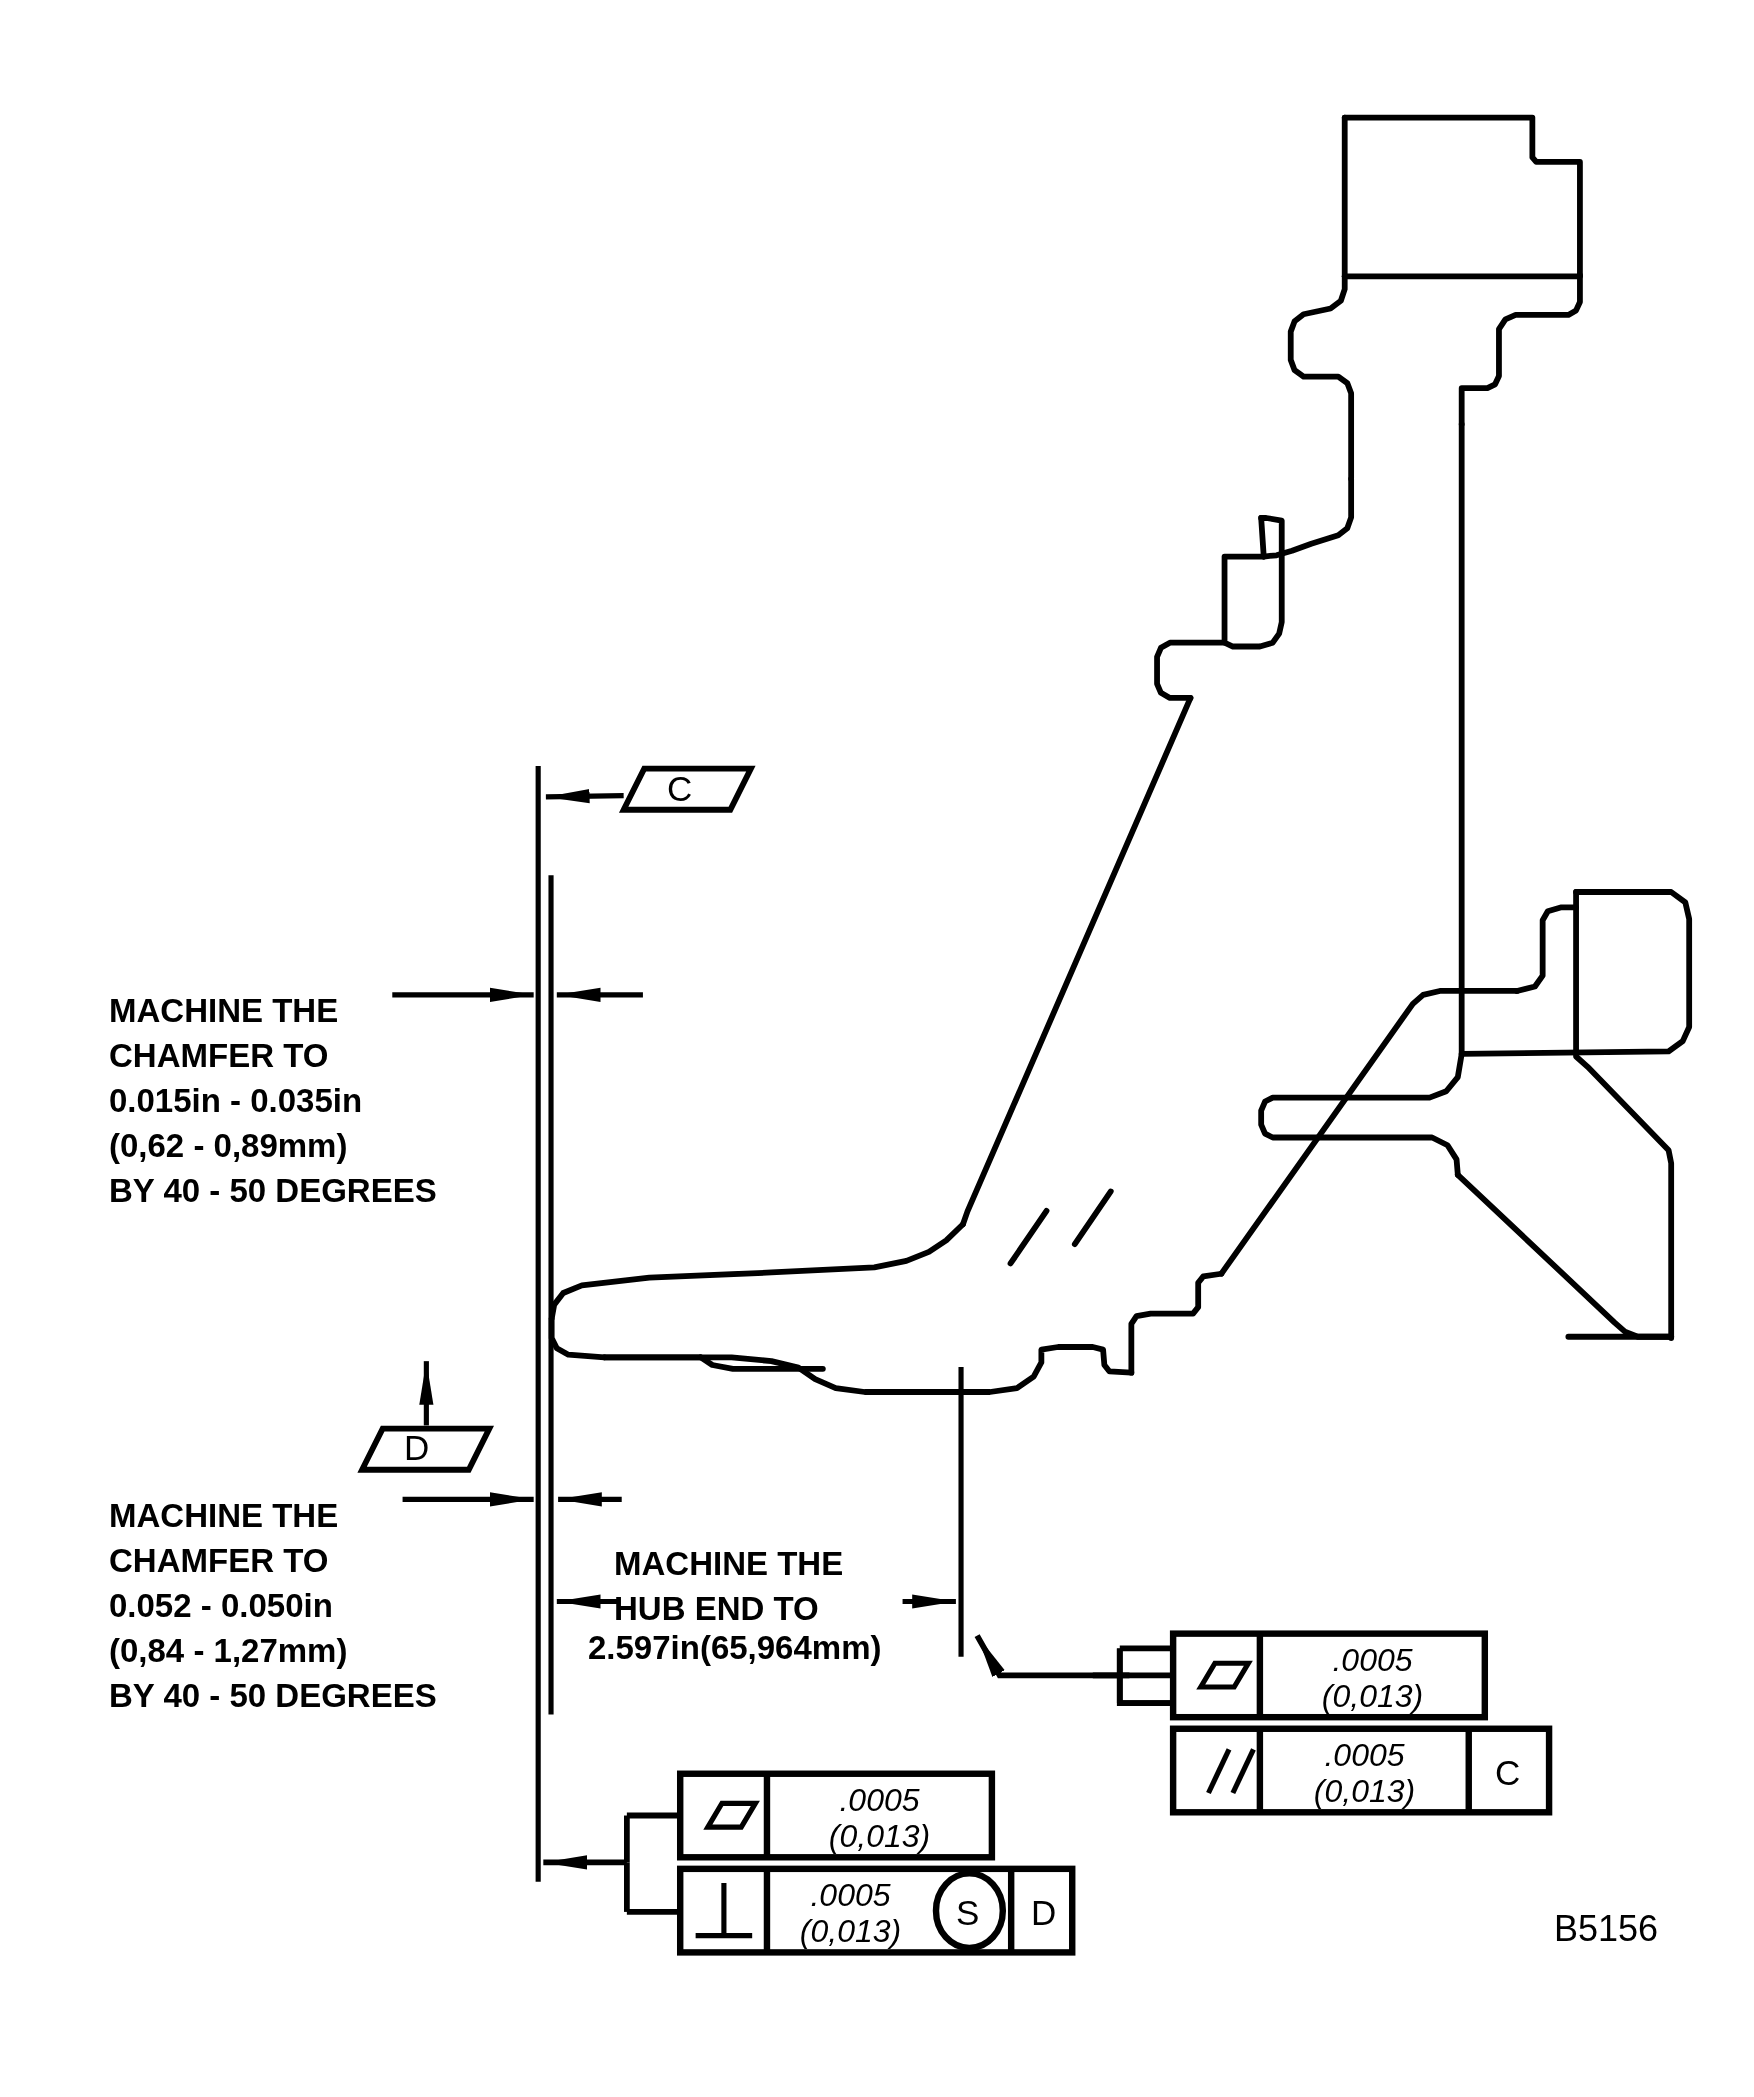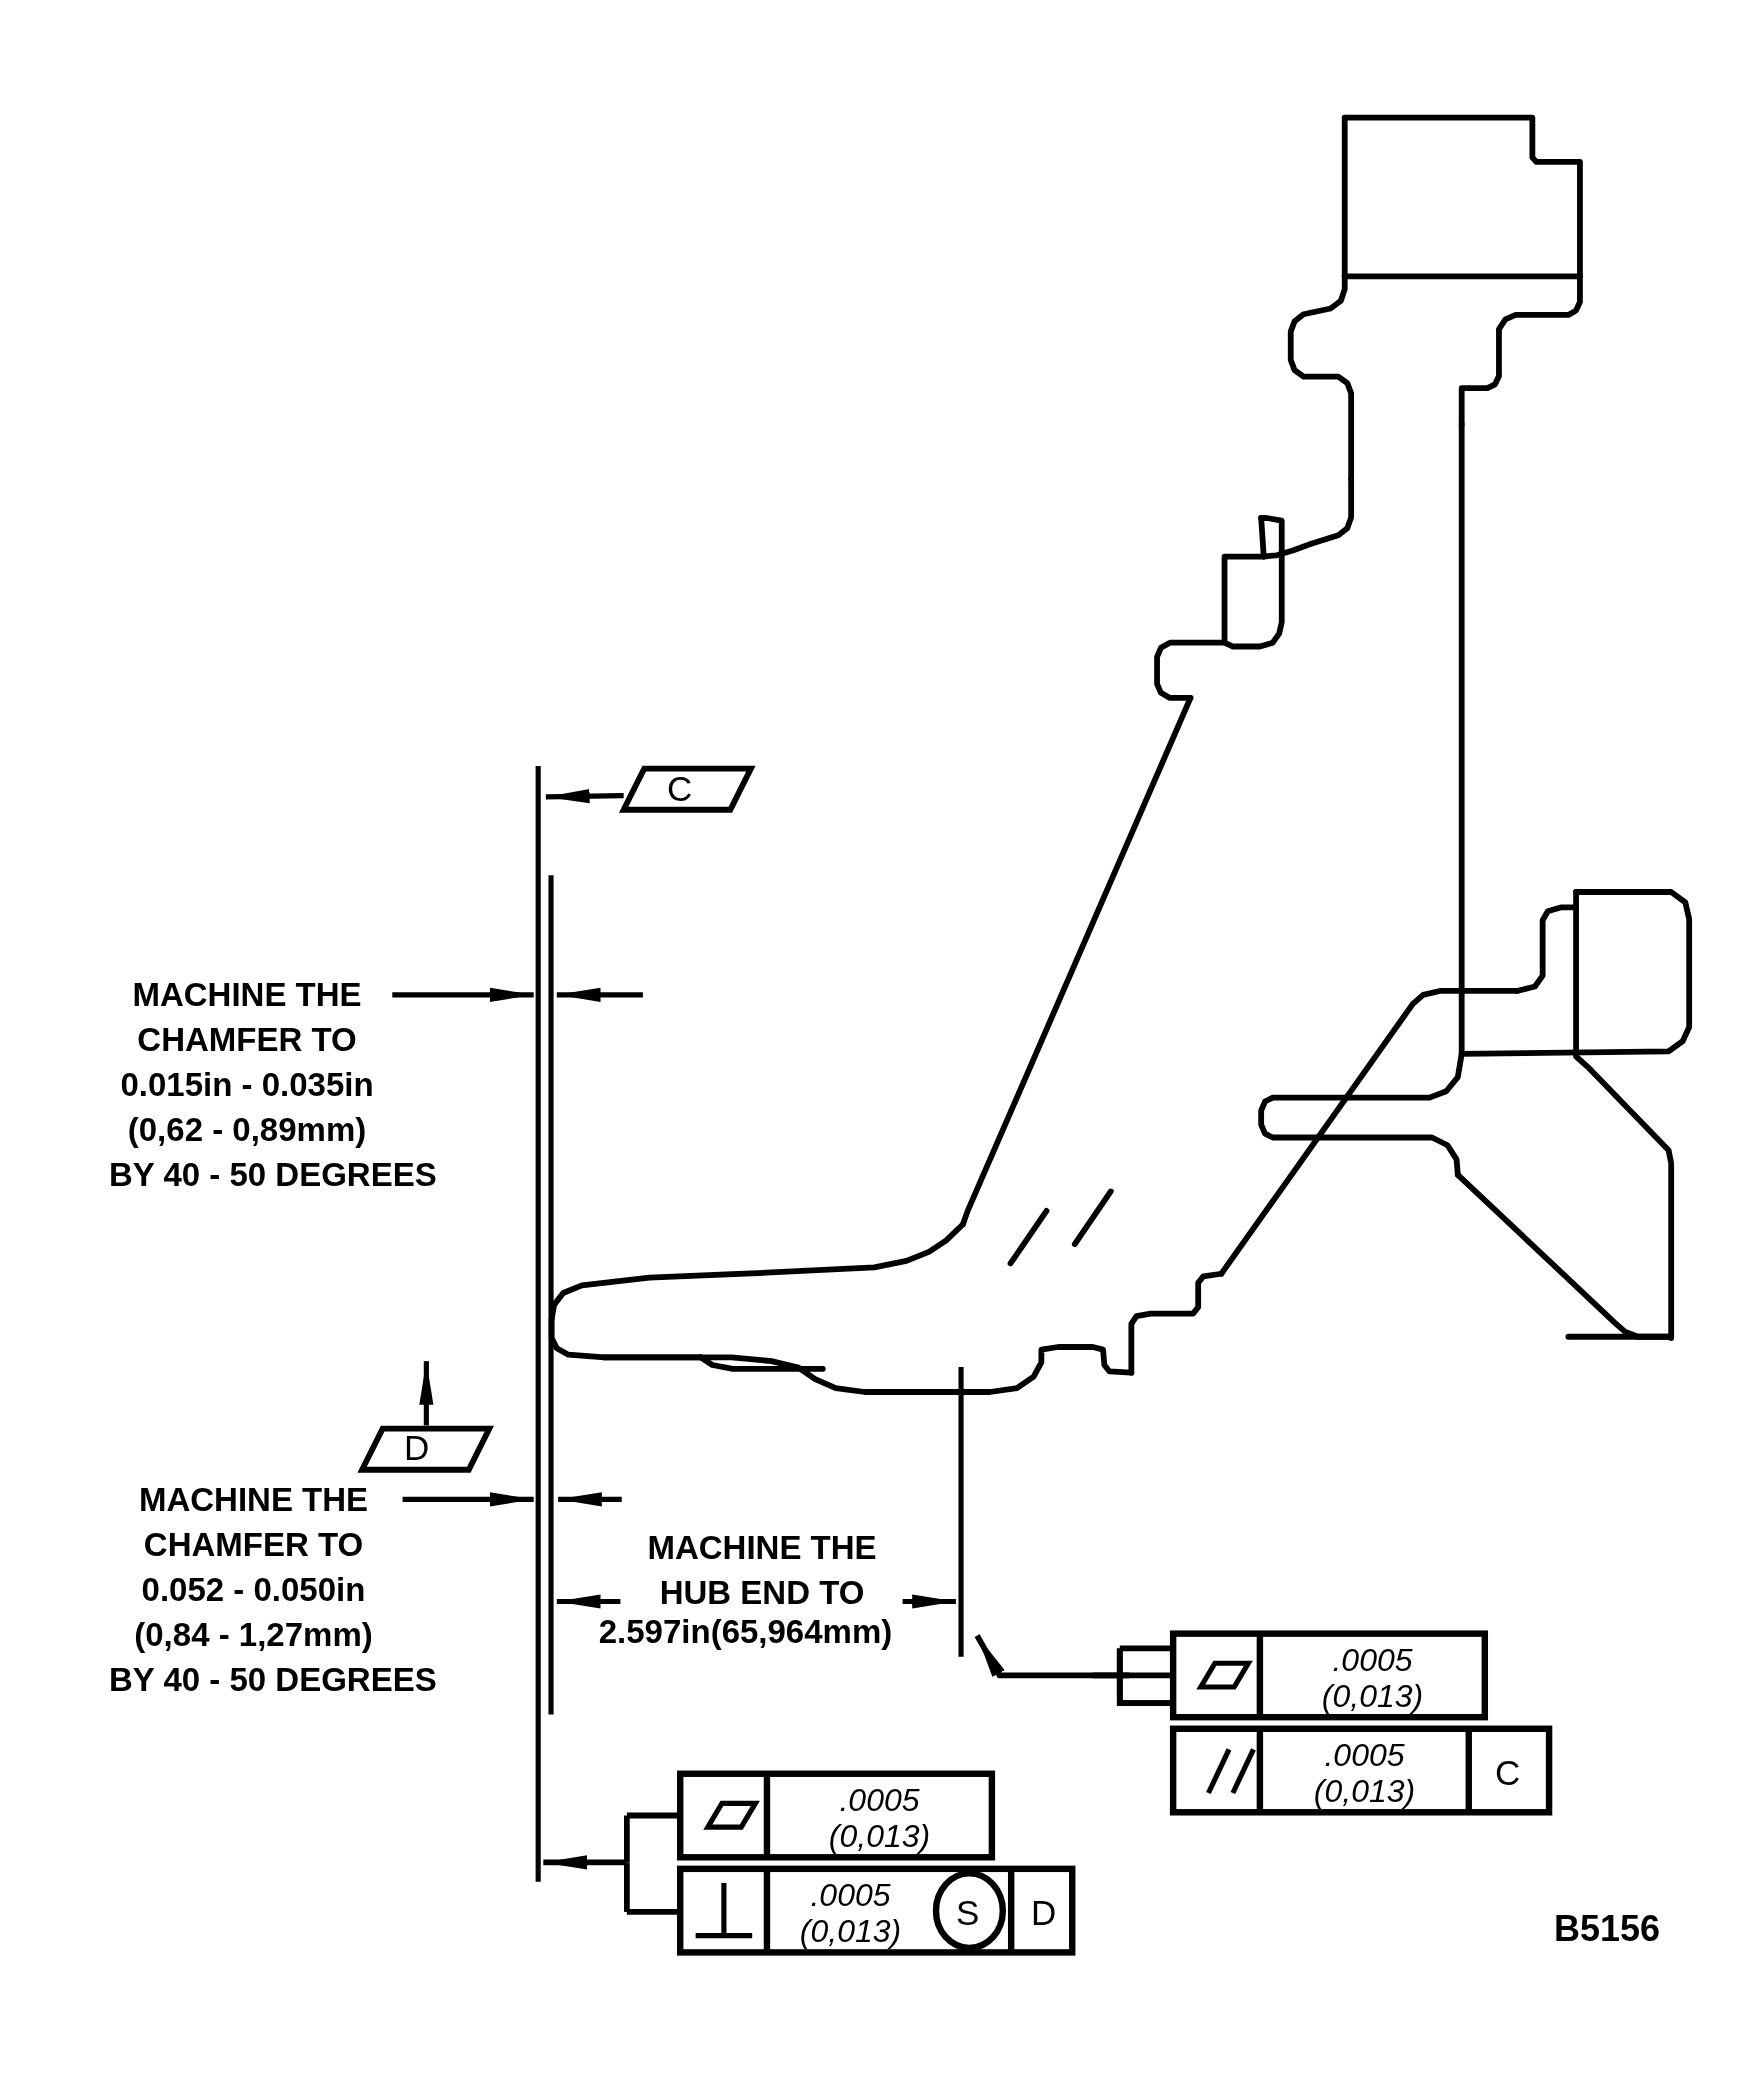--- a/index.html
+++ b/index.html
@@ -30,25 +30,25 @@
     position: absolute;
     font-family: "Liberation Sans", sans-serif;
     font-weight: 700;
     font-size: 33px;
     line-height: 45px;
     letter-spacing: 0px;
     white-space: nowrap;
     color: #000;
   }
   .note div { white-space: nowrap; }
-  .note.center { text-align: center; }
+  .note.center { text-align: left; margin-top: 16px; }
   .fig-id {
     position: absolute;
     font-family: "Liberation Sans", sans-serif;
-    font-weight: 700;
+    font-weight: 400;
     font-size: 36px;
     color: #000;
     white-space: nowrap;
   }
   .datum-letter {
     position: absolute;
     font-family: "Liberation Sans", sans-serif;
     font-weight: 400;
     font-size: 35px;
     color: #000;

